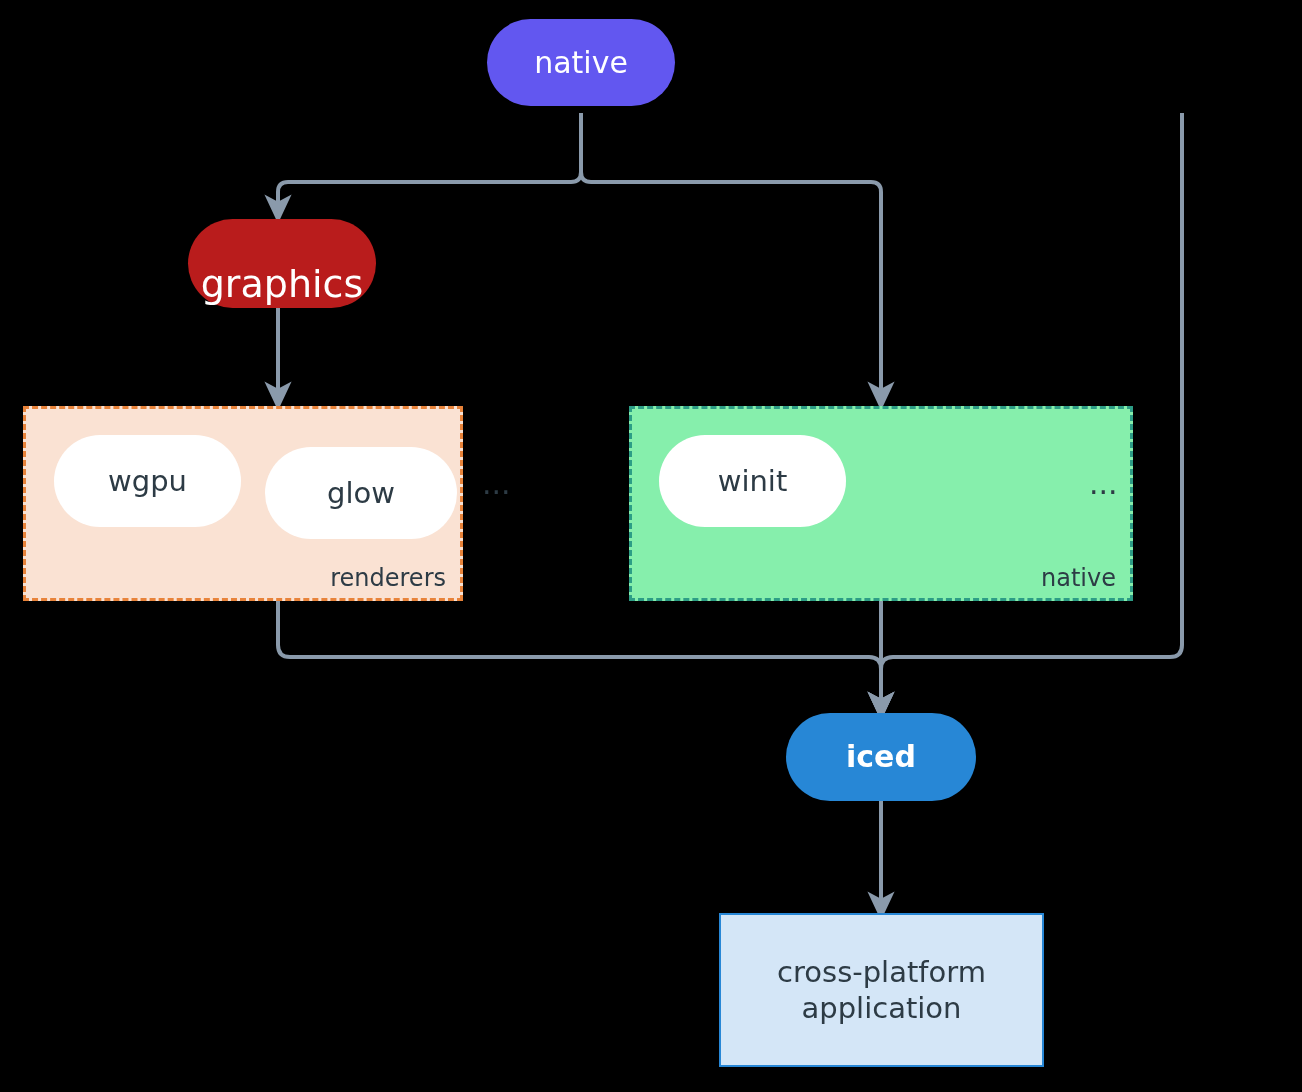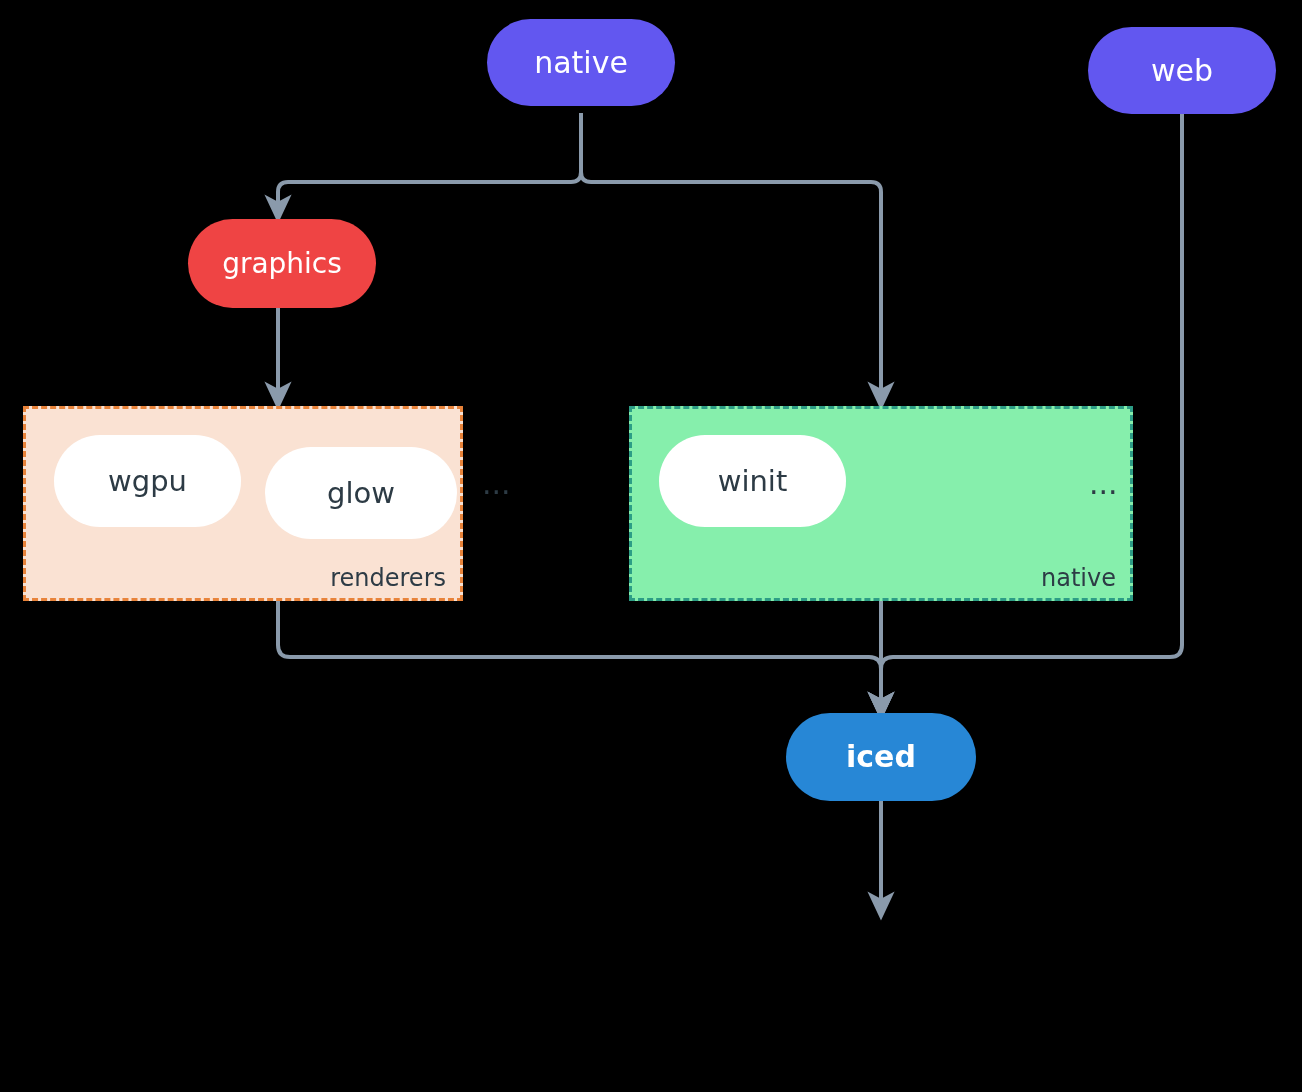--- a/index.html
+++ b/index.html
@@ -35,23 +35,24 @@
   .pill {
     border-radius: 999px;
   }
   .node-native,
   .node-web {
     background: #6257f0;
     color: #ffffff;
     font-size: 30px;
   }
   .node-graphics {
-    background: #ef4444;
+    background: #b91c1c;
     color: #ffffff;
-    font-size: 28px;
+    font-size: 38px;
+    align-items: flex-end;
   }
   .node-iced {
     background: #2787d6;
     color: #ffffff;
     font-size: 30px;
     font-weight: bold;
   }
   .node-app {
     background: #d4e6f7;
     border: 2px solid #2787d6;
@@ -123,23 +124,20 @@
 
     <path d="M 1182 113 L 1182 645 Q 1182 657 1170 657 L 893 657 Q 881 657 881 669 L 881 706" fill="none" stroke="#8a9aab" stroke-width="4" marker-end="url(#arrowhead)"></path>
 
     <path d="M 881 801 L 881 906" fill="none" stroke="#8a9aab" stroke-width="4" marker-end="url(#arrowhead)"></path>
   </svg>
 
   <div class="node pill node-native" style="left:487px; top:19px; width:188px; height:87px;text-align:center;">
     <span>native</span>
   </div>
 
-  <div class="node pill node-web" style="left:1088px; top:27px; width:188px; height:87px;">
-    <span>web</span>
-  </div>
 
   <div class="node pill node-graphics" style="left:188px; top:219px; width:188px; height:89px;">
     <span>graphics</span>
   </div>
 
   <div class="group group-renderers" style="left:23px; top:406px; width:440px; height:195px;">
     <div class="item-pill" style="left:28px; top:26px; width:187px; height:92px;">
       <span>wgpu</span>
     </div>
     <div class="item-pill" style="left:239px; top:38px; width:192px; height:92px;justify-content:center;">
@@ -154,14 +152,18 @@
       <span>winit</span>
     </div>
     <span class="ellipsis" style="left:457px; top:60px;">...</span>
     <span class="group-label">native</span>
   </div>
 
   <div class="node pill node-iced" style="left:786px; top:713px; width:190px; height:88px;">
     <span>iced</span>
   </div>
 
+  <div class="node node-app" style="left:719px; top:913px; width:325px; height:154px;">
+    <span class="line1">cross-platform</span>
+    <span class="line2">application</span>
+  </div>
 
 </div>
 
 </body></html>

